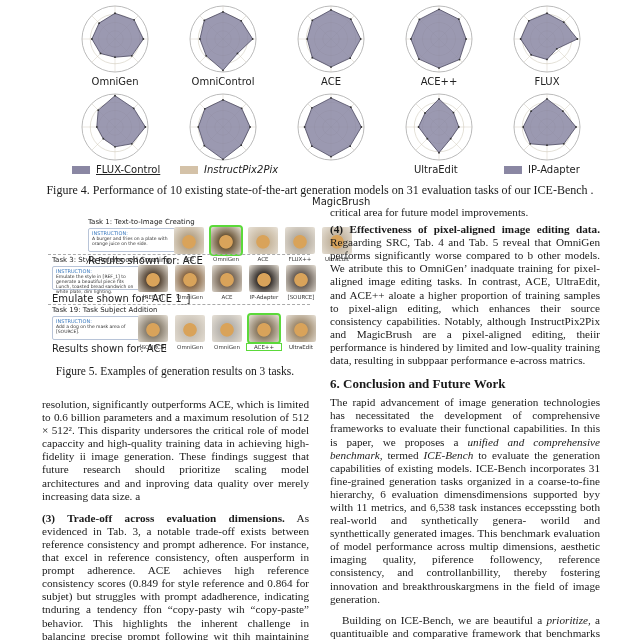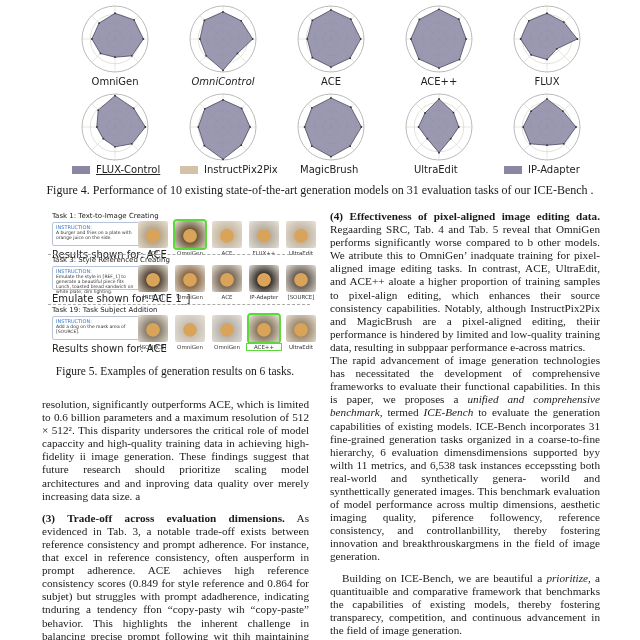--- a/index.html
+++ b/index.html
@@ -58,21 +58,21 @@
         <circle cx="64.13430949890798" cy="17.865690501092025" r="0.9" fill="#333"></circle>
         <circle cx="73.38" cy="37" r="0.9" fill="#333"></circle>
         <circle cx="61.80085712099237" cy="53.80085712099236" r="0.9" fill="#333"></circle>
         <circle cx="45" cy="55.150000000000006" r="0.9" fill="#333"></circle>
         <circle cx="30.532595256923237" cy="51.46740474307676" r="0.9" fill="#333"></circle>
         <circle cx="21.900000000000002" cy="37" r="0.9" fill="#333"></circle>
         <circle cx="29.132523830173866" cy="21.132523830173874" r="0.9" fill="#333"></circle>
       </svg>
       <div class="radar-label">OmniGen</div>
     </div>
-    <div class="radar-cell" style="left: 108px; top: 2px; font-style: italic;">
+    <div class="radar-cell" style="left: 108px; top: 2px;">
       <svg viewBox="0 0 90 74">
         <circle cx="45" cy="37" r="8.25" fill="none" stroke="#c9c2b0" stroke-width="0.5"></circle>
         <circle cx="45" cy="37" r="16.5" fill="none" stroke="#c9c2b0" stroke-width="0.5"></circle>
         <circle cx="45" cy="37" r="24.75" fill="none" stroke="#c9c2b0" stroke-width="0.5"></circle>
         <circle cx="45" cy="37" r="33" fill="none" stroke="#aaa" stroke-width="0.8"></circle>
         <line x1="45" y1="37" x2="45" y2="4" stroke="#c9c2b0" stroke-width="0.4"></line>
         <line x1="45" y1="37" x2="68.33452377915607" y2="13.665476220843935" stroke="#c9c2b0" stroke-width="0.4"></line>
         <line x1="45" y1="37" x2="78" y2="37" stroke="#c9c2b0" stroke-width="0.4"></line>
         <line x1="45" y1="37" x2="68.33452377915607" y2="60.334523779156065" stroke="#c9c2b0" stroke-width="0.4"></line>
         <line x1="45" y1="37" x2="45" y2="70" stroke="#c9c2b0" stroke-width="0.4"></line>
@@ -289,31 +289,31 @@
         <circle cx="74.03999999999999" cy="37" r="0.9" fill="#333"></circle>
         <circle cx="61.80085712099237" cy="53.80085712099236" r="0.9" fill="#333"></circle>
         <circle cx="45" cy="55.150000000000006" r="0.9" fill="#333"></circle>
         <circle cx="28.199142879007635" cy="53.80085712099237" r="0.9" fill="#333"></circle>
         <circle cx="21.240000000000002" cy="37" r="0.9" fill="#333"></circle>
         <circle cx="29.132523830173866" cy="21.132523830173874" r="0.9" fill="#333"></circle>
       </svg>
     </div>
     <div class="legend-row">
       <div class="legend-item" style="left: 12px; text-decoration: underline;"><span class="legend-swatch" style="background: rgb(138, 135, 163);"></span><span>FLUX-Control</span></div>
-      <div class="legend-item" style="left: 120px;"><span class="legend-swatch" style="background: rgb(212, 194, 168);"></span><span>InstructPix2Pix</span></div>
-      <div class="legend-item" style="left: 240px;"><span>MagicBrush</span></div>
+      <div class="legend-item" style="left: 120px; font-style: italic;"><span class="legend-swatch" style="background: rgb(212, 194, 168);"></span><span>InstructPix2Pix</span></div>
+      <div class="legend-item" style="left: 252px; margin-top: 32px;"><span>MagicBrush</span></div>
       <div class="legend-item" style="left: 354px;"><span>UltraEdit</span></div>
       <div class="legend-item" style="left: 444px;"><span class="legend-swatch" style="background: rgb(138, 135, 163);"></span><span>IP-Adapter</span></div>
     </div>
   </div>
 
 <div id="fig4-caption">Figure 4. Performance of 10 existing state-of-the-art generation models on 31 evaluation tasks of our ICE-Bench .</div>
 
 <div id="fig5">
-    <div class="task" style="top: 6px;">
+    <div class="task" style="top: 12px; margin-left: 36px;">
       <div class="task-title">Task 1: Text-to-Image Creating</div>
       <div class="instr-box">
         <div class="instr-head">INSTRUCTION:</div>
         <div class="instr-text">A burger and fries on a plate with orange juice on the side.</div>
       </div>
       <div class="results-label">Results shown for: ACE</div>
       <div class="thumb" style="left: 90px; background: radial-gradient(circle at 50% 55%, rgb(217, 163, 90) 0px, rgb(217, 163, 90) 30%, rgb(185, 167, 140) 34%, rgb(232, 226, 216) 100%);"></div>
       <div class="thumb-label" style="left: 88px;">ACE</div>
       <div class="thumb hl" style="left: 127px; background: radial-gradient(circle at 50% 55%, rgb(217, 163, 90) 0px, rgb(217, 163, 90) 30%, rgb(111, 90, 60) 34%, rgb(232, 226, 216) 100%);"></div>
       <div class="thumb-label" style="left: 125px;">OmniGen</div>
@@ -357,27 +357,29 @@
       <div class="thumb-label" style="left: 125px;">OmniGen</div>
       <div class="thumb" style="left: 164px; background: radial-gradient(circle at 50% 55%, rgb(217, 163, 90) 0px, rgb(217, 163, 90) 30%, rgb(184, 180, 174) 34%, rgb(232, 226, 216) 100%);"></div>
       <div class="thumb-label" style="left: 162px;">OmniGen</div>
       <div class="thumb hl" style="left: 201px; background: radial-gradient(circle at 50% 55%, rgb(217, 163, 90) 0px, rgb(217, 163, 90) 30%, rgb(138, 122, 98) 34%, rgb(232, 226, 216) 100%);"></div>
       <div class="thumb-label hl" style="left: 199px;">ACE++</div>
       <div class="thumb" style="left: 238px; background: radial-gradient(circle at 50% 55%, rgb(217, 163, 90) 0px, rgb(217, 163, 90) 30%, rgb(160, 140, 112) 34%, rgb(232, 226, 216) 100%);"></div>
       <div class="thumb-label" style="left: 236px;">UltraEdit</div>
     </div>
   </div>
 
-<div id="fig5-caption">Figure 5. Examples of generation results on 6 tasks.</div>
+<div id="fig5-caption">Figure 5. Examples of generation results on 3 tasks.</div>
 
 <div id="left-col" class="col">
   <p>resolution, significantly outperforms ACE, which is limited to 0.6 billion parameters and a maximum resolution of 512 × 512². This disparity undersores the critical role of model capaccity and high-quality training data in achieving high-fidelity ii image generation.  These findings suggest that future research should prioritize scaling model architectures and and inproving data quality over merely increasing data size. a</p>
   <div class="para-gap"></div>
   <p><b>(3) Trade-off across evaluation dimensions.</b><span> As evidenced in Tab. 3, a notable trade-off exists between reference consistency and prompt adherence. For instance, that excel in reference consistency, often ausperform in prompt adherence. ACE achieves high reference consistency scores (0.849 for style reference and 0.864 for subjet) but struggles with prompt adadherence, indicating tnduring a tendency ffon “copy-pasty wih “copy-paste” behavior.  This highlights the inherent challenge in balancing precise prompt following wit thih maintaining contextual and stylesic consistency, a</span></p>
 </div>
 
 <div id="right-col" class="col">
+  <p>critical area for future model improvements.</p>
   <div style="height:4px"></div>
   <p><b>(4) Effectiveness of pixel-aligned image editing data.</b><span> Regaarding SRC, Tab. 4 and Tab. 5 reveal that OmniGen performs significantly worse compared to b other models. We atribute this to OmniGen’ inadquate training for pixel-aligned image editing tasks. In contrast, ACE, UltraEdit, and ACE++ aloate a higher proportion of training samples to pixel-align editing, which enhances their source consistency capabilities. Notably, although InstructPix2Pix and MagicBrush are a pixel-aligned editing, theiir performance is hindered by limited and low-quality training data, resulting in  subppaar performance e-across matrics.</span></p>
+  <div class="section-title">6.  Conclusion and Future Work</div>
   <p><span>The rapid advancement of image generation technologies has necessitated the development of comprehensive frameworks to evaluate their functional capabilities.  In this is paper, we proposes a </span><i>unified and comprehensive benchmark</i><span>, termed </span><i>ICE-Bench</i><span> to evaluate the generation capabilities of existing models. ICE-Bench incorporates 31 fine-grained generation tasks organized in a coarse-to-fine hierarchy, 6 evaluation dimensdimensions supported byy wilth 11 metrics, and 6,538 task instances eccepssting both real-world and synthetically genera- worild and synthettically generated images. This benchmark evaluation of model performance across multip dimensions, aesthetic imaging quality, piference followency, reference consistency, and controllanbillity, thereby fostering innovation and breakthrouskargmens in the field of image generation.</span></p>
   <div style="height:8px"></div>
   <p class="indent"><span>Building on ICE-Bench, we are beautiful a </span><i>prioritize</i><span>, a quantituaible and comparative framework that benchmarks the capabilities of existing models, thereby fostering transparecy, competition, and continuous advancement in the field of image generation.</span></p>
 </div>
 
 </body></html>

